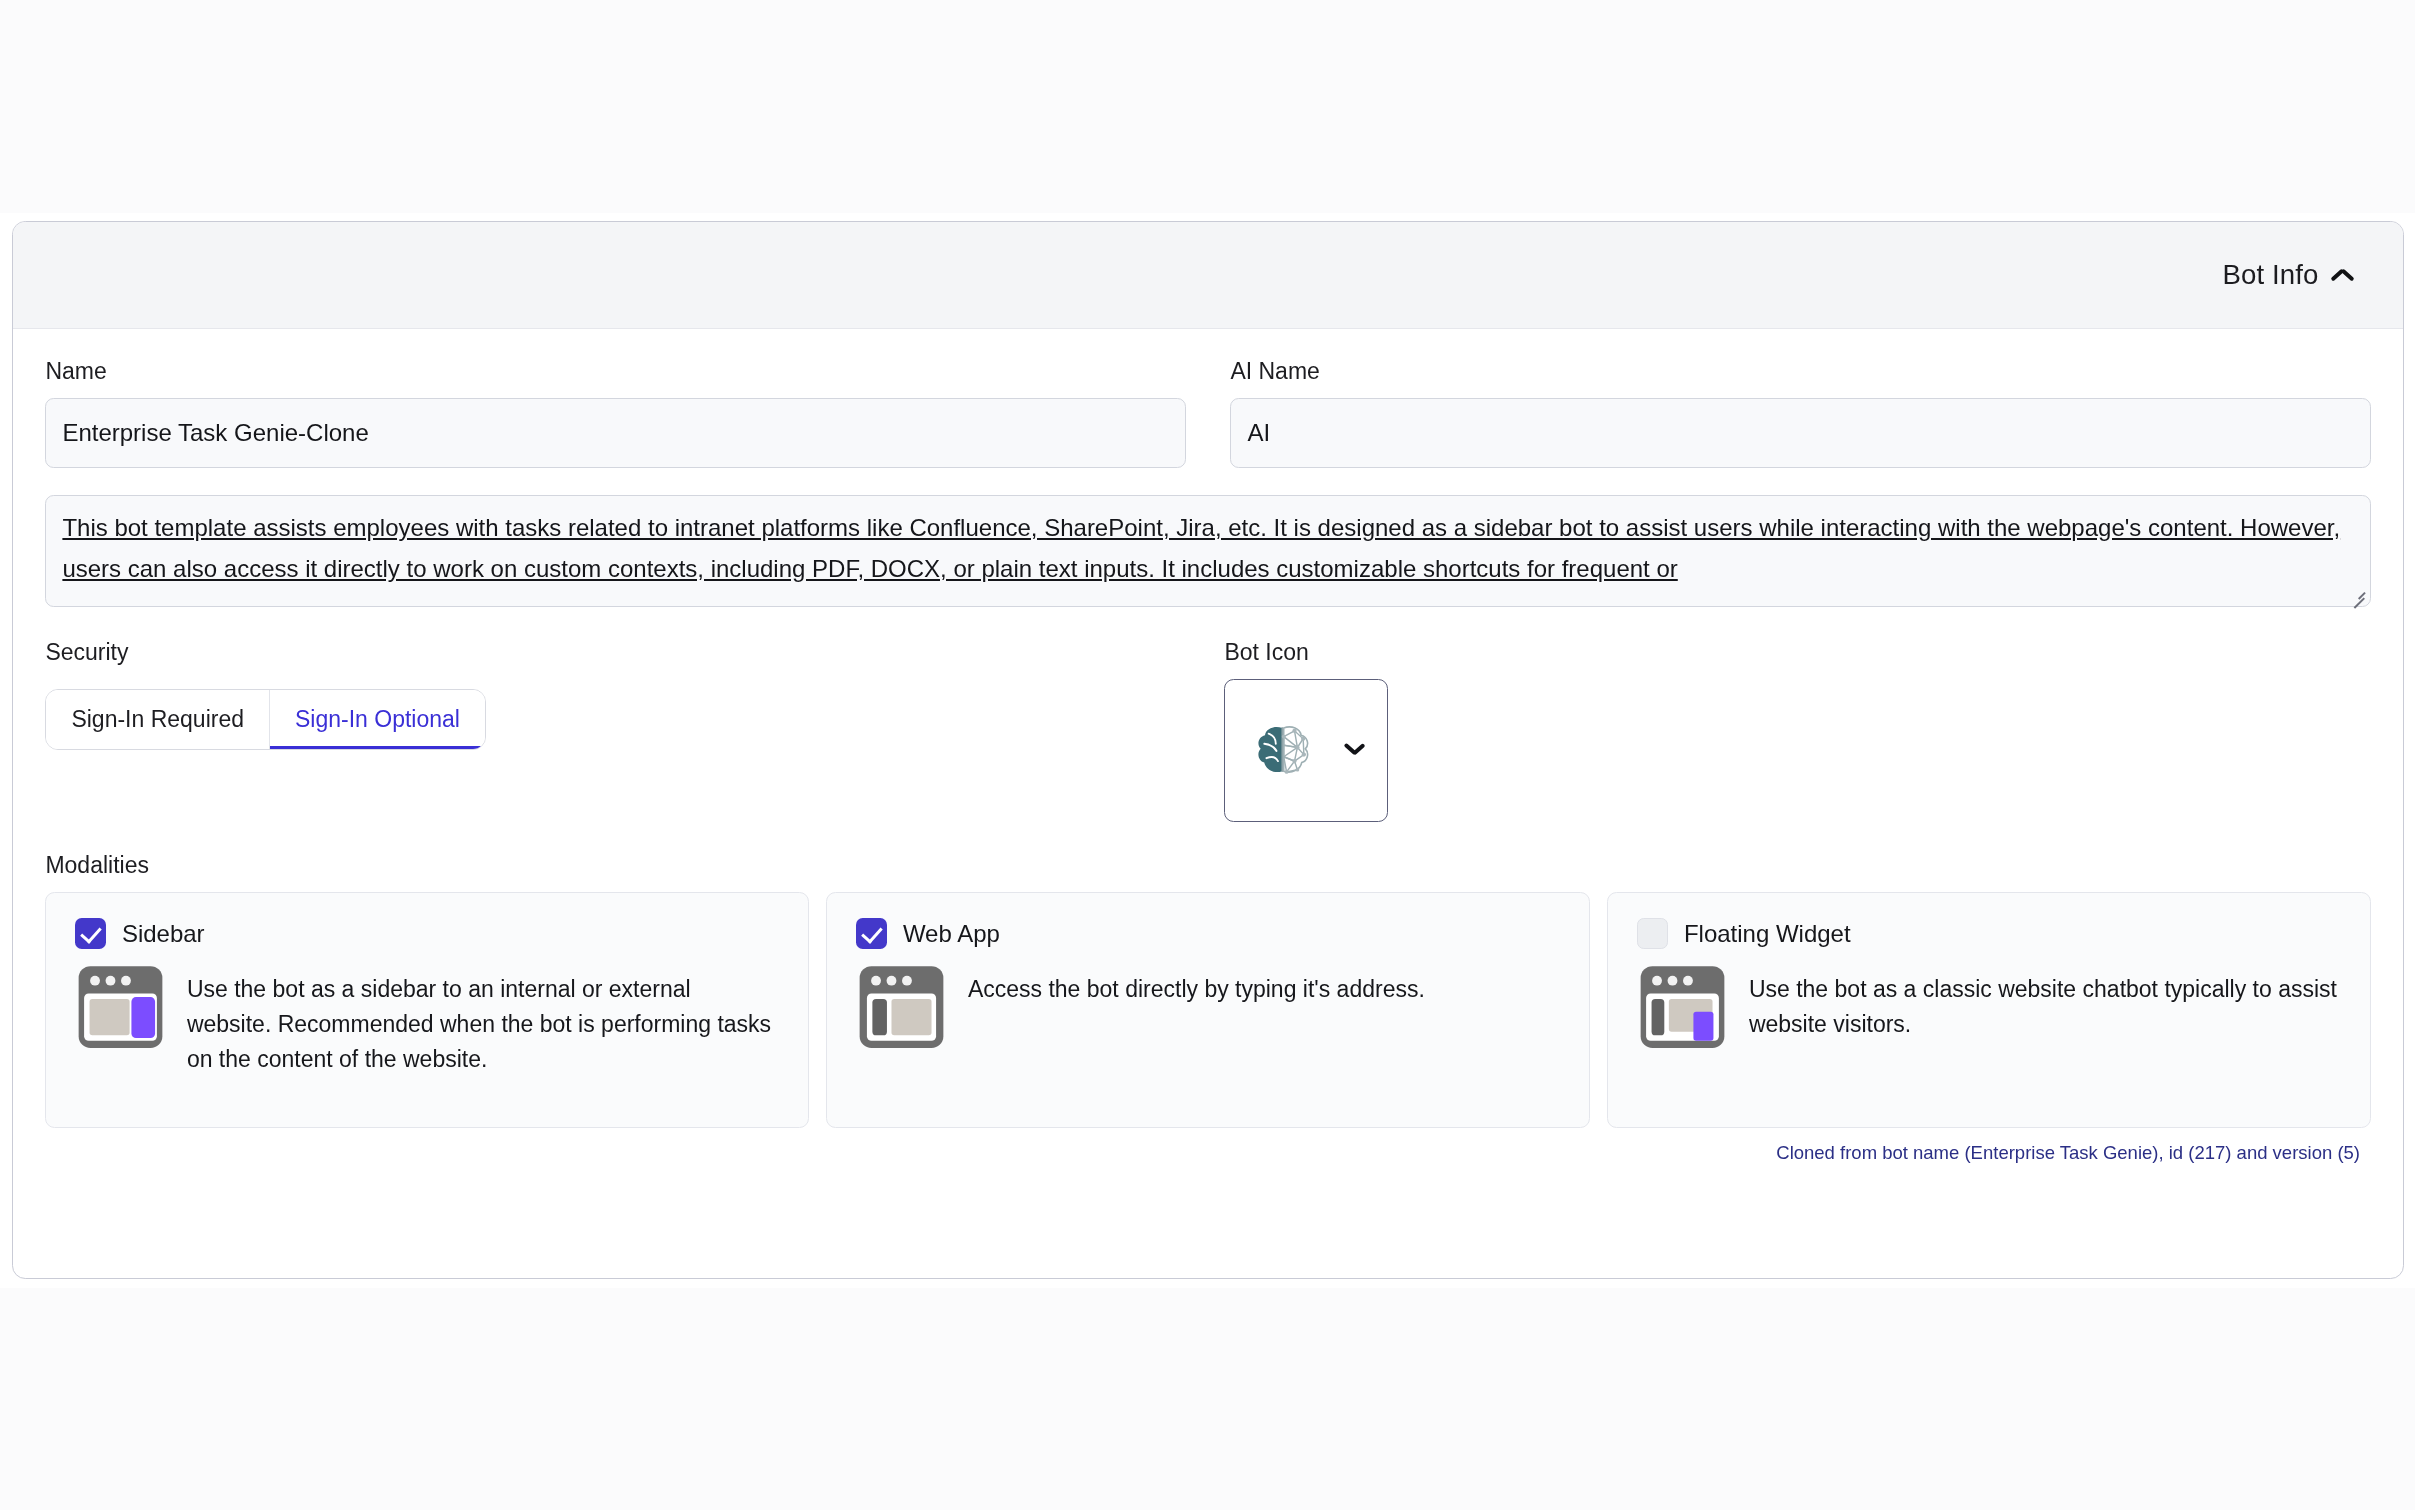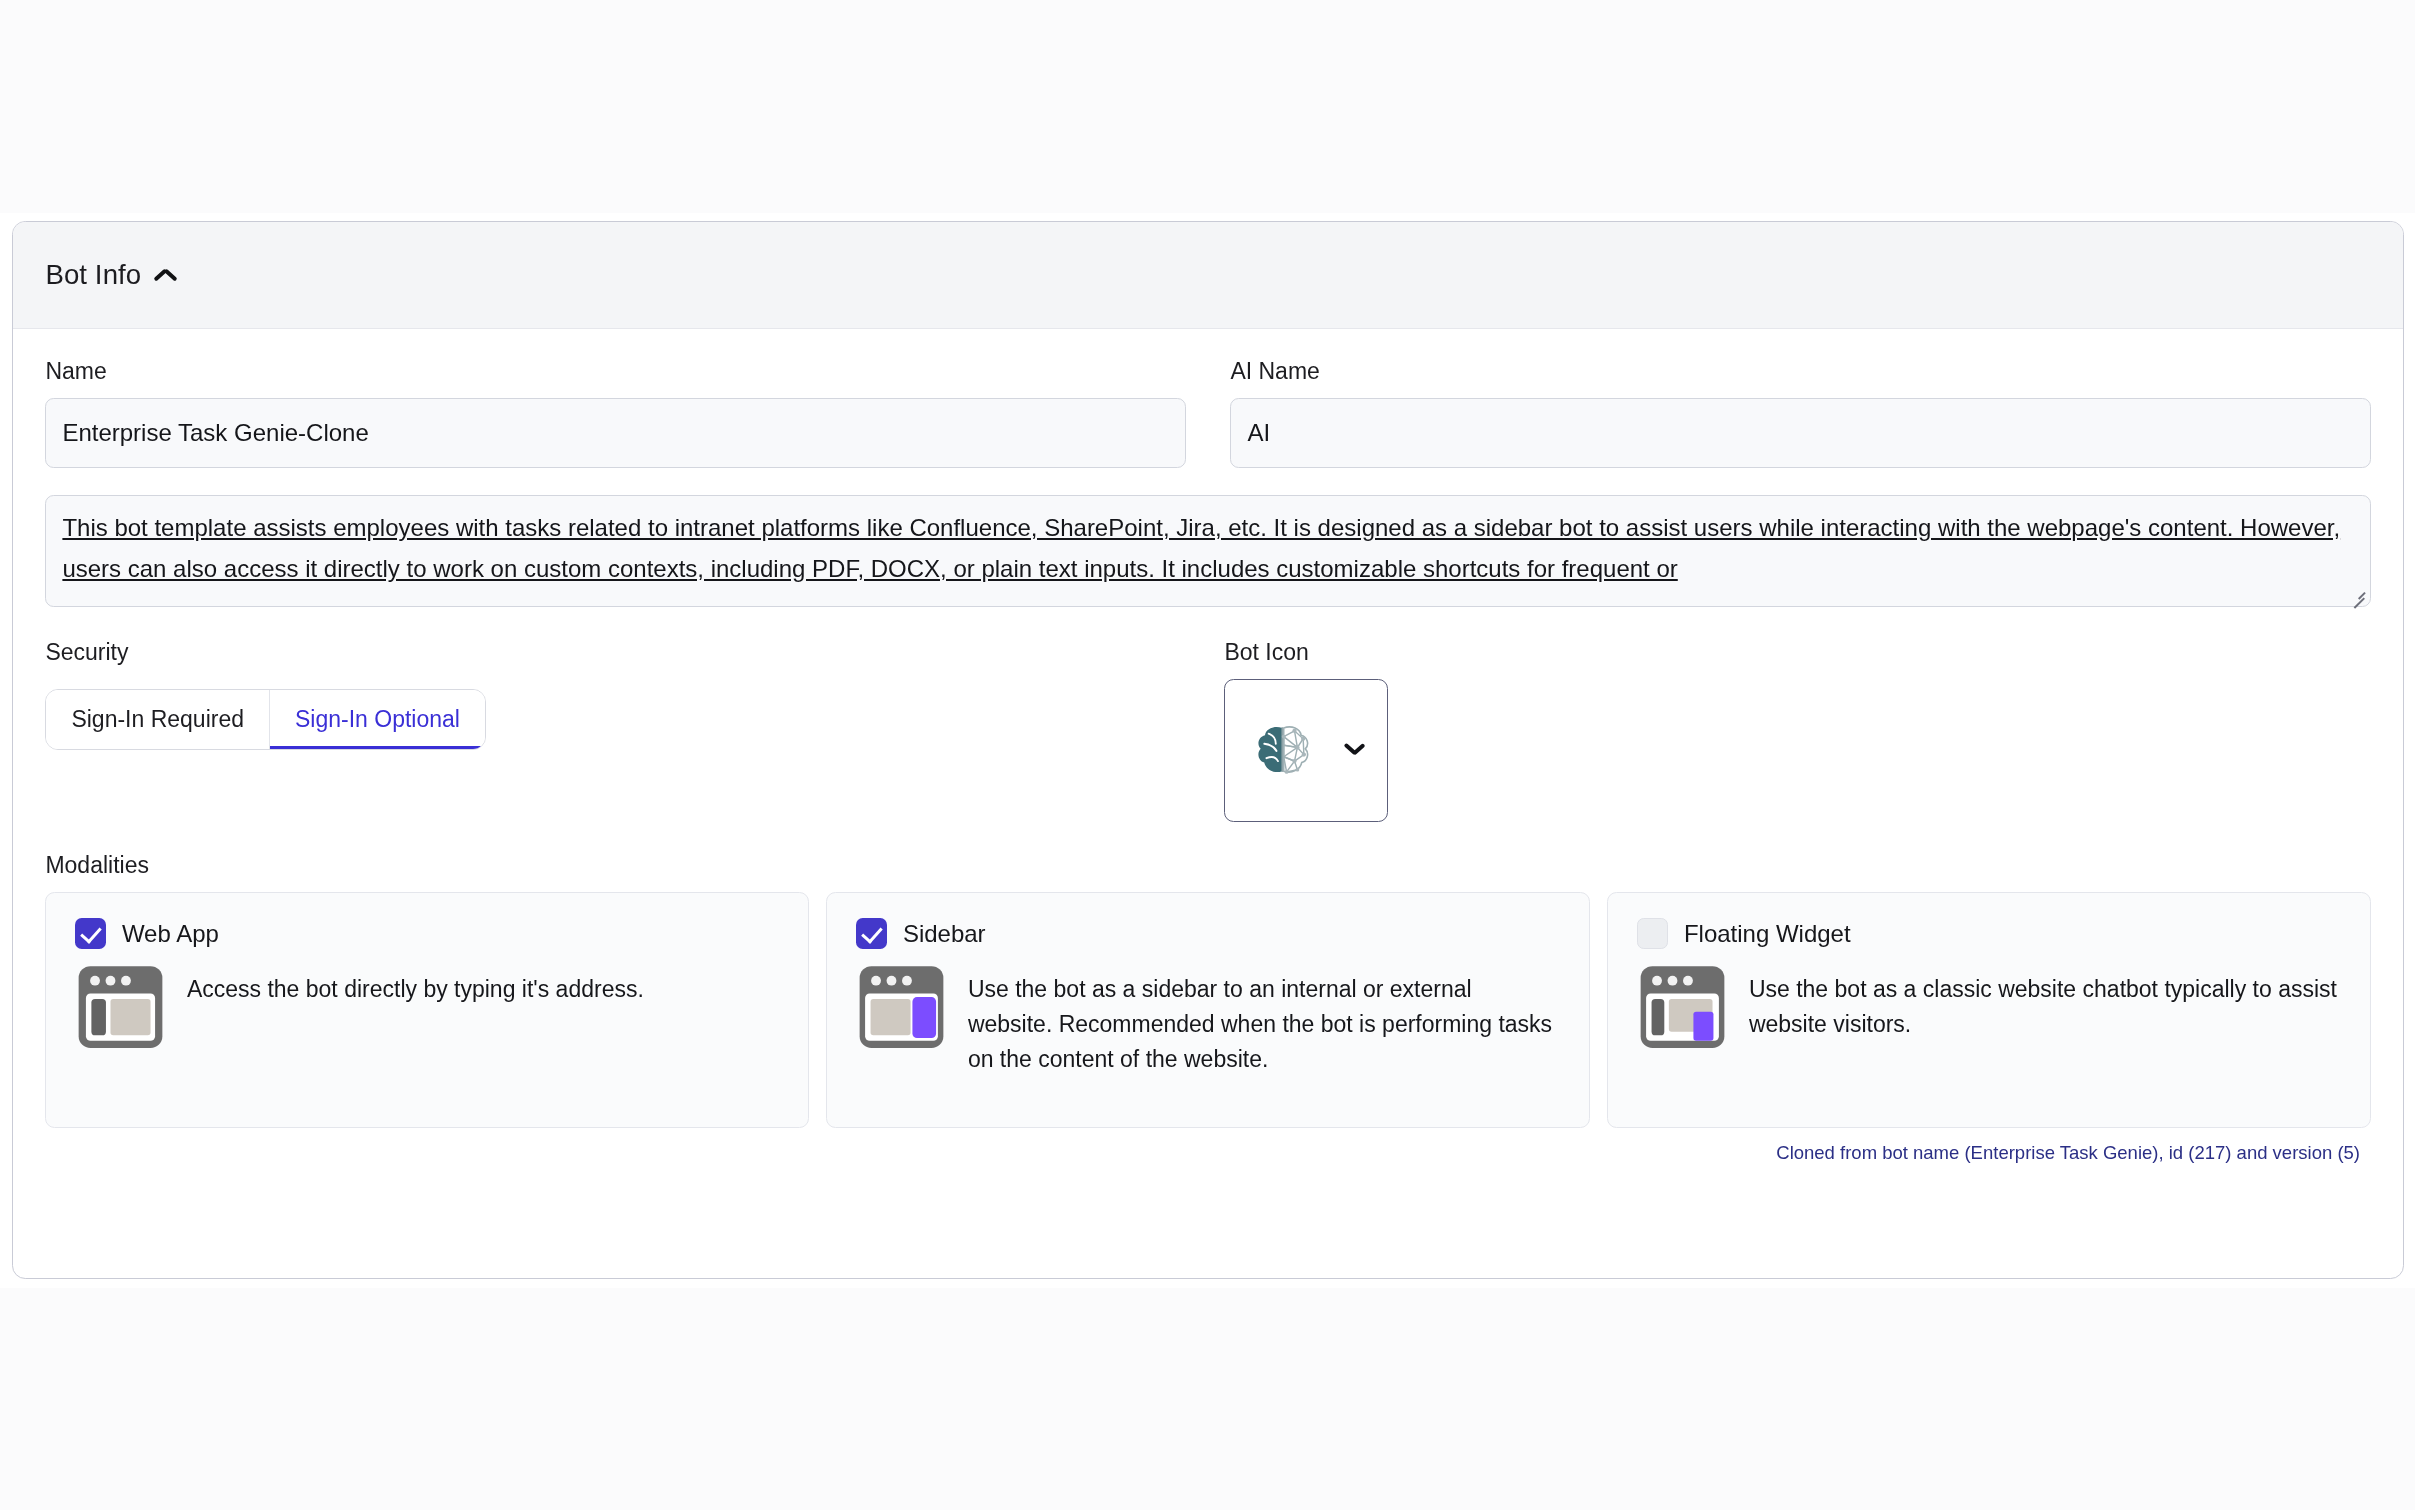--- a/index.html
+++ b/index.html
@@ -32,21 +32,21 @@
     border: 1.4px solid #c9cbd6;
     border-radius: 13.3px;
     overflow: hidden;
   }
   .panel-header {
     height: 107px;
     background: #f4f5f7;
     border-bottom: 1px solid #e6e7ec;
     display: flex;
     align-items: center;
-    justify-content: flex-start;
+    justify-content: flex-end;
     padding: 0 36px 0 32px;
   }
   .panel-title {
     font-size: 27.6px;
     color: #1c1c20;
     letter-spacing: 0.1px;
   }
   .collapse-btn {
     width: 49px; height: 49px;
     display: flex; align-items: center; justify-content: center;
@@ -308,52 +308,52 @@
           </div>
         </div>
       </div>
 
       <label class="field-label">Modalities</label>
       <div class="mod-grid">
 
         <div class="mod-card">
           <div class="mod-head">
             <span class="cb on"></span>
+            <span class="mod-name">Sidebar</span>
+          </div>
+          <div class="mod-body">
+            <svg class="win-icon" viewBox="0 0 100 96">
+              <rect x="4" y="2" width="92" height="90" rx="13" fill="#6d6d6d"></rect>
+              <circle cx="22" cy="18" r="5.4" fill="#f2f2f2"></circle>
+              <circle cx="39" cy="18" r="5.4" fill="#f2f2f2"></circle>
+              <circle cx="56" cy="18" r="5.4" fill="#f2f2f2"></circle>
+              <rect x="10" y="32" width="80" height="52" rx="5" fill="#ffffff"></rect>
+              <rect x="16" y="38" width="44" height="40" rx="3" fill="#cfc9c1"></rect>
+              <rect x="62" y="36" width="26" height="45" rx="5" fill="#7c4dff"></rect>
+            </svg>
+            <div class="mod-desc">Use the bot as a sidebar to an internal or external website. Recommended when the bot is performing tasks on the content of the website.</div>
+          </div>
+        </div>
+
+        <div class="mod-card">
+          <div class="mod-head">
+            <span class="cb on"></span>
             <span class="mod-name">Web App</span>
           </div>
           <div class="mod-body">
             <svg class="win-icon" viewBox="0 0 100 96">
               <rect x="4" y="2" width="92" height="90" rx="13" fill="#6d6d6d"></rect>
               <circle cx="22" cy="18" r="5.4" fill="#f2f2f2"></circle>
               <circle cx="39" cy="18" r="5.4" fill="#f2f2f2"></circle>
               <circle cx="56" cy="18" r="5.4" fill="#f2f2f2"></circle>
               <rect x="12" y="32" width="76" height="52" rx="5" fill="#ffffff"></rect>
               <rect x="18" y="38" width="16" height="40" rx="4" fill="#636363"></rect>
               <rect x="39" y="38" width="44" height="40" rx="3" fill="#cfc9c1"></rect>
             </svg>
             <div class="mod-desc">Access the bot directly by typing it's address.</div>
-          </div>
-        </div>
-
-        <div class="mod-card">
-          <div class="mod-head">
-            <span class="cb on"></span>
-            <span class="mod-name">Sidebar</span>
-          </div>
-          <div class="mod-body">
-            <svg class="win-icon" viewBox="0 0 100 96">
-              <rect x="4" y="2" width="92" height="90" rx="13" fill="#6d6d6d"></rect>
-              <circle cx="22" cy="18" r="5.4" fill="#f2f2f2"></circle>
-              <circle cx="39" cy="18" r="5.4" fill="#f2f2f2"></circle>
-              <circle cx="56" cy="18" r="5.4" fill="#f2f2f2"></circle>
-              <rect x="10" y="32" width="80" height="52" rx="5" fill="#ffffff"></rect>
-              <rect x="16" y="38" width="44" height="40" rx="3" fill="#cfc9c1"></rect>
-              <rect x="62" y="36" width="26" height="45" rx="5" fill="#7c4dff"></rect>
-            </svg>
-            <div class="mod-desc">Use the bot as a sidebar to an internal or external website. Recommended when the bot is performing tasks on the content of the website.</div>
           </div>
         </div>
 
         <div class="mod-card">
           <div class="mod-head">
             <span class="cb off"></span>
             <span class="mod-name">Floating Widget</span>
           </div>
           <div class="mod-body">
             <svg class="win-icon" viewBox="0 0 100 96">

